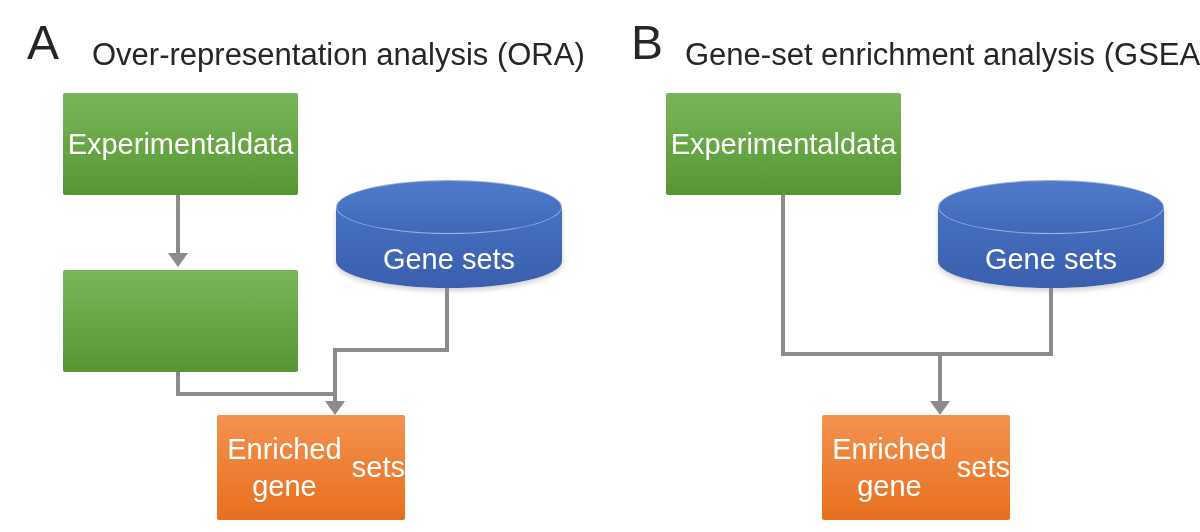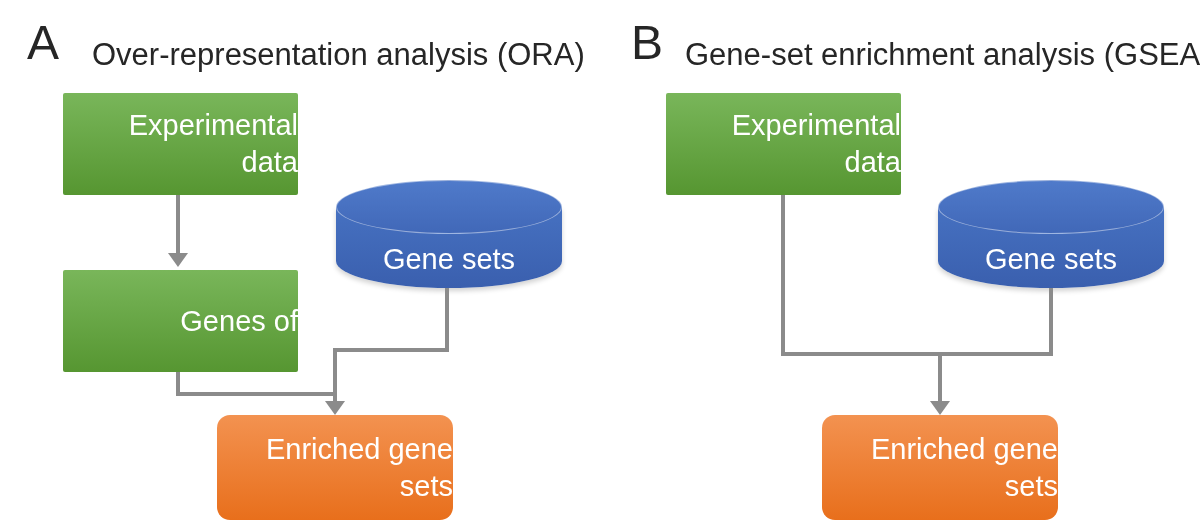--- a/index.html
+++ b/index.html
@@ -18,34 +18,33 @@
   .panel-title{
     position:absolute;
     font-size:31px;line-height:1.2;
     color:var(--title-text,#262626);
     white-space:nowrap;
   }
   .box{
     position:absolute;
     width:235px;height:102px;
     border-radius:2px;
-    display:flex;flex-direction:column;
-    align-items:flex-end;justify-content:center;
+    display:flex;flex-direction:row;
+    align-items:center;justify-content:center;
     color:var(--box-text,#ffffff);
     font-size:29px;line-height:37px;
     text-align:center;
   }
   .box span{display:block;}
   .green{
     background:linear-gradient(180deg,var(--green-top,#79b65a),var(--green-bottom,#569631));
   }
   .orange{
-    width:236px;height:105px;
+    width:188px;height:105px;
     background:linear-gradient(180deg,var(--orange-top,#f39250),var(--orange-bottom,#e86f1c));
-    border-radius:13px;
   }
   .cylinder{position:absolute;width:226px;height:108px;padding-left:8px;}
   .cyl-body{
     position:absolute;left:0;top:27px;width:226px;height:81px;
     background:linear-gradient(180deg,var(--blue-body-top,#4671c1),var(--blue-body-bottom,#3a5fae));
     border-radius:0 0 113px 113px / 0 0 27px 27px;
     box-shadow:0 3px 5px rgba(0,0,0,0.18);
   }
   .cyl-top{
     position:absolute;left:0;top:0;width:224px;height:52px;
@@ -83,21 +82,20 @@
 
   <div class="box green" style="left:63px;top:93px;">
     <span>Experimental</span>
     <span>data</span>
   </div>
 
   <div class="connector" style="left:176px;top:195px;width:4px;height:58px;"></div>
   <div class="arrow-head" style="left:168px;top:253px;"></div>
 
   <div class="box green" style="left:63px;top:270px;">
-    <span>Genes of</span>
   </div>
 
   <div class="cylinder" style="left:336px;top:180px;">
     <div class="cyl-body"></div>
     <div class="cyl-top"></div>
     <div class="cyl-label">Gene sets</div>
   </div>
 
   <div class="connector" style="left:176px;top:372px;width:4px;height:22px;"></div>
   <div class="connector" style="left:176px;top:392px;width:161px;height:4px;"></div>

